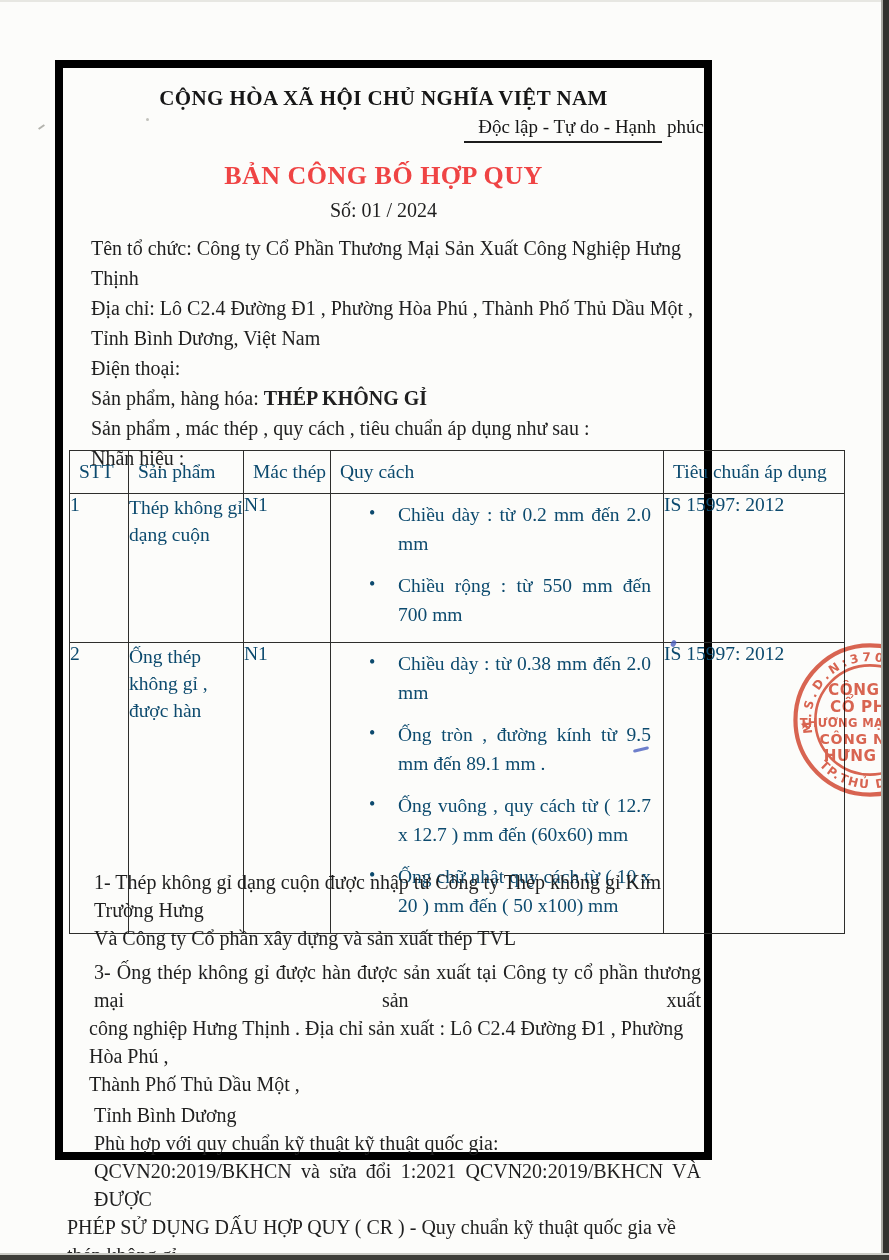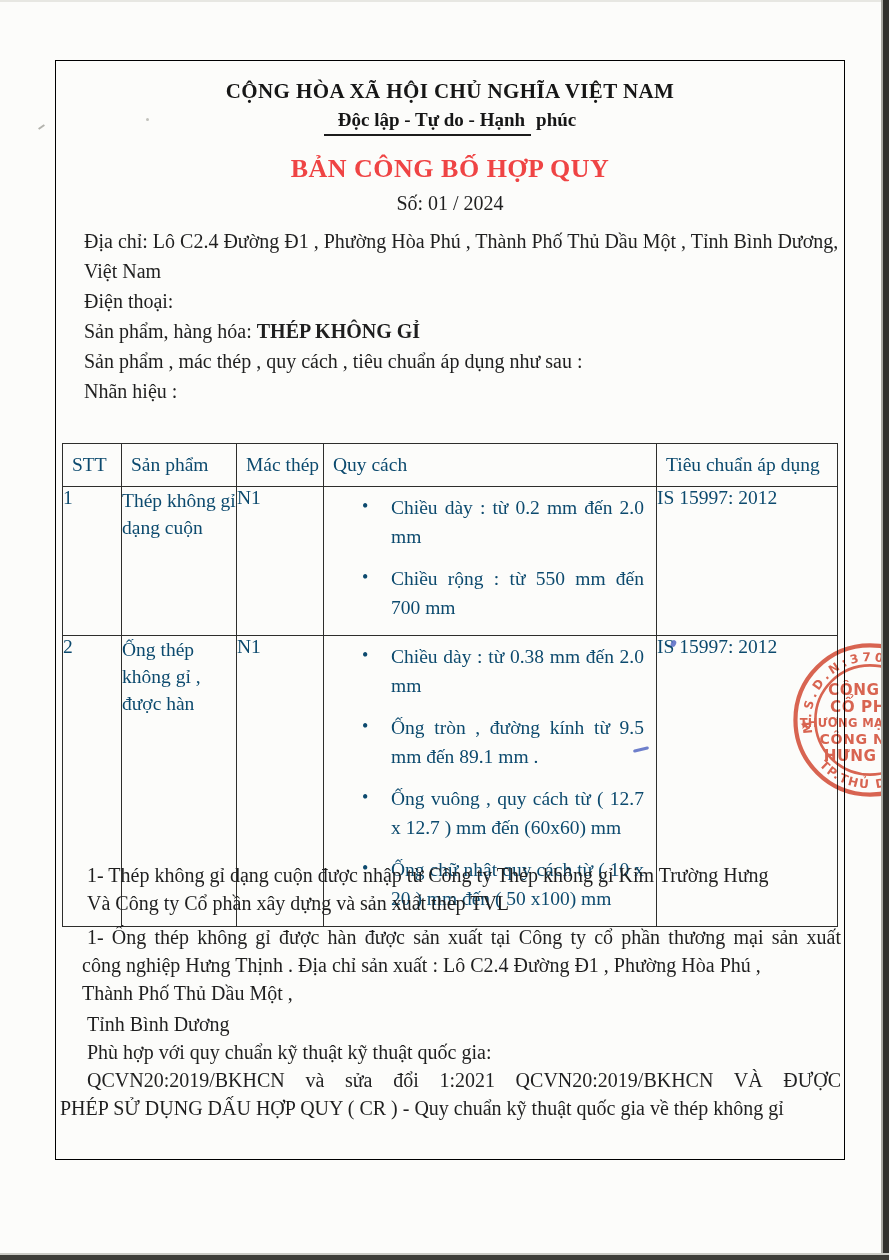--- a/index.html
+++ b/index.html
@@ -5,28 +5,28 @@
   html,body{margin:0;padding:0;}
   body{
     width:889px;height:1260px;position:relative;overflow:hidden;
     background:#fcfcfa;
     font-family:"Liberation Serif","DejaVu Serif",serif;
     color:#1f1f1f;
     -webkit-font-smoothing:antialiased;
   }
   
   .page-frame{
-    position:absolute;left:55px;top:60px;width:790px;height:1100px;
-    border:1px solid #000000;box-sizing:border-box;background:transparent;
+    position:absolute;left:55px;top:60px;width:657px;height:1100px;
+    border:8px solid #000000;box-sizing:border-box;background:transparent;
   }
   
   .republic{position:absolute;top:18px;left:0;right:0;text-align:center;
     font-size:21px;font-weight:bold;letter-spacing:.4px;color:#161616;}
-  .motto-wrap{position:absolute;top:48px;left:0;right:0;text-align:center;
-    font-size:19px;font-weight:bold;color:#161616;}
+  .motto-wrap{position:absolute;top:48px;left:0;right:0;text-align:right;
+    font-size:19px;font-weight:normal;color:#161616;}
   .motto-underlined{display:inline-block;border-bottom:2px solid #1c1c1c;padding:0 6px 3px 14px;}
   .motto-tail{display:inline-block;padding-left:5px;}
   .doc-title{position:absolute;top:93px;left:0;right:0;text-align:center;
     font-size:26px;font-weight:bold;letter-spacing:.5px;color:#ef4444;}
   .doc-number{position:absolute;top:131px;left:0;right:0;text-align:center;font-size:20px;}
   
   .info{position:absolute;top:165px;left:28px;right:3px;font-size:20px;line-height:30px;}
   .info .p{margin:0;}
   .p-org{margin-top:4px;}
   .p-indent{margin-left:8px;}
@@ -87,20 +87,21 @@
 
   <div class="motto-wrap">
     <span class="motto-underlined">Độc lập - Tự do - Hạnh</span><span class="motto-tail">phúc</span>
   </div>
 
   <div class="doc-title">BẢN CÔNG BỐ HỢP QUY</div>
 
   <div class="doc-number">Số: 01 / 2024</div>
 
   <div class="info">
+    <p class="p p-org">Tên tổ chức: Công ty Cổ Phần Thương Mại Sản Xuất Công Nghiệp Hưng Thịnh</p>
     <p class="p">Địa chỉ: Lô C2.4 Đường Đ1 , Phường Hòa Phú , Thành Phố Thủ Dầu Một , Tỉnh Bình Dương, Việt Nam</p>
     <p class="p">Điện thoại:</p>
     <p class="p p-indent"><span>Sản phẩm, hàng hóa: </span><span class="bold">THÉP KHÔNG GỈ</span></p>
     <p class="p p-indent">Sản phẩm , mác thép , quy cách , tiêu chuẩn áp dụng như sau :</p>
     <p class="p p-indent">Nhãn hiệu :</p>
   </div>
 
   <table class="spec">
     <colgroup>
       <col style="width:59px">
@@ -142,21 +143,21 @@
         </ul>
       </td>
       <td class="c-tc">IS 15997: 2012</td>
     </tr>
   </tbody>
     </table>
 
   <div class="notes">
     <div class="nl">1- Thép không gỉ dạng cuộn được nhập từ Công ty Thép không gỉ Kim Trường Hưng</div>
     <div class="nl">Và Công ty Cổ phần xây dựng và sản xuất thép TVL</div>
-    <div class="nl nl-item2 nl-just">1- Ống thép không gỉ được hàn được sản xuất tại Công ty cổ phần thương mại sản xuất</div>
+    <div class="nl nl-item2 nl-just">3- Ống thép không gỉ được hàn được sản xuất tại Công ty cổ phần thương mại sản xuất</div>
     <div class="nl nl-cont">công nghiệp Hưng Thịnh . Địa chỉ sản xuất : Lô C2.4 Đường Đ1 , Phường Hòa Phú ,</div>
     <div class="nl nl-cont">Thành Phố Thủ Dầu Một ,</div>
     <div class="nl nl-prov">Tỉnh Bình Dương</div>
     <div class="nl">Phù hợp với quy chuẩn kỹ thuật kỹ thuật quốc gia:</div>
     <div class="nl nl-just">QCVN20:2019/BKHCN và sửa đổi 1:2021 QCVN20:2019/BKHCN VÀ ĐƯỢC</div>
     <div class="nl nl-last">PHÉP SỬ DỤNG DẤU HỢP QUY ( CR ) -  Quy chuẩn kỹ thuật quốc gia về thép không gỉ</div>
   </div>
 
 </div>
 

